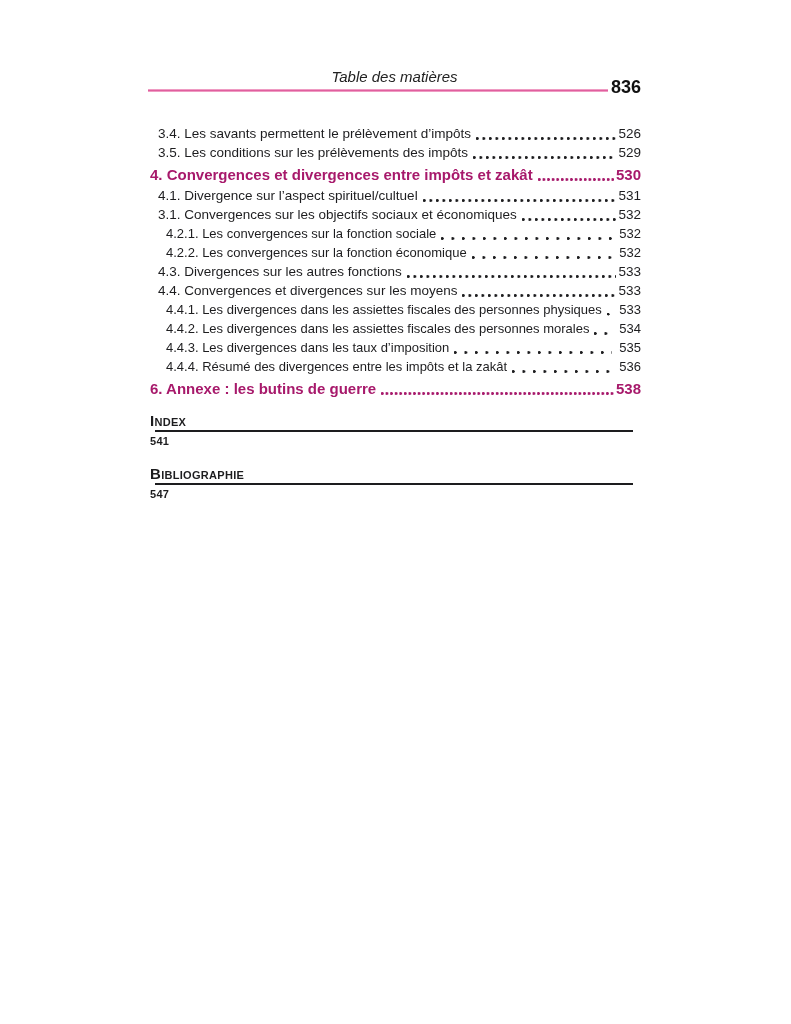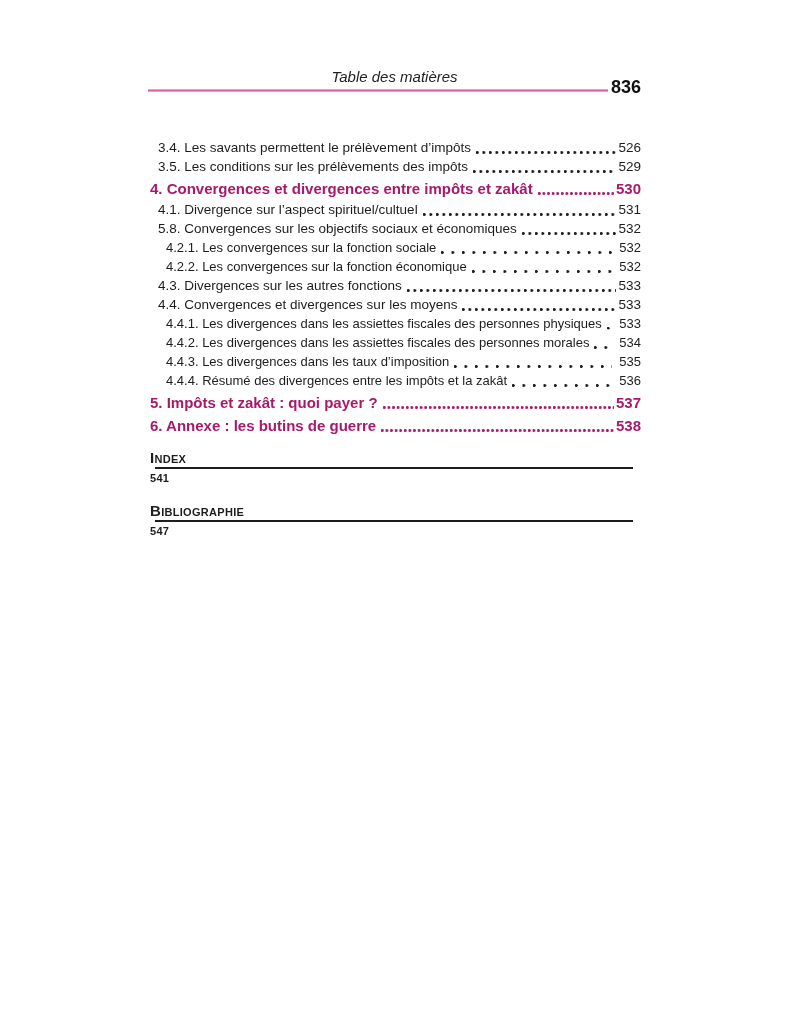--- a/index.html
+++ b/index.html
@@ -48,21 +48,21 @@
   .folio {
     position: absolute;
     top: 9px;
     right: 0;
     font-size: 18px;
     font-weight: 700;
     color: #111111;
   }
   
   .toc {
-    margin-top: 28px;
+    margin-top: 14px;
   }
   .row {
     display: flex;
     align-items: baseline;
     line-height: 19px;
   }
   .lbl { white-space: nowrap; }
   .pg  { white-space: nowrap; }
   .leader {
     flex: 1;
@@ -152,21 +152,21 @@
           <span class="lbl">4. Convergences et divergences entre impôts et zakât</span>
           <span class="leader"></span>
           <span class="pg">530</span>
         </div>
         <div class="row lvl2">
           <span class="lbl">4.1. Divergence sur l’aspect spirituel/cultuel</span>
           <span class="leader"></span>
           <span class="pg">531</span>
         </div>
         <div class="row lvl2">
-          <span class="lbl">5.8. Convergences sur les objectifs sociaux et économiques</span>
+          <span class="lbl">3.1. Convergences sur les objectifs sociaux et économiques</span>
           <span class="leader"></span>
           <span class="pg">532</span>
         </div>
         <div class="row lvl3">
           <span class="lbl">4.2.1. Les convergences sur la fonction sociale</span>
           <span class="leader"></span>
           <span class="pg">532</span>
         </div>
         <div class="row lvl3">
           <span class="lbl">4.2.2. Les convergences sur la fonction économique</span>
@@ -195,25 +195,20 @@
         </div>
         <div class="row lvl3">
           <span class="lbl">4.4.3. Les divergences dans les taux d’imposition</span>
           <span class="leader"></span>
           <span class="pg">535</span>
         </div>
         <div class="row lvl3">
           <span class="lbl">4.4.4. Résumé des divergences entre les impôts et la zakât</span>
           <span class="leader"></span>
           <span class="pg">536</span>
-        </div>
-        <div class="row lvl1">
-          <span class="lbl">5. Impôts et zakât : quoi payer ?</span>
-          <span class="leader"></span>
-          <span class="pg">537</span>
         </div>
         <div class="row lvl1">
           <span class="lbl">6. Annexe : les butins de guerre</span>
           <span class="leader"></span>
           <span class="pg">538</span>
         </div>
       </div>
 
     <div class="backmatter" id="backmatter">
         <div class="row bm-row">

